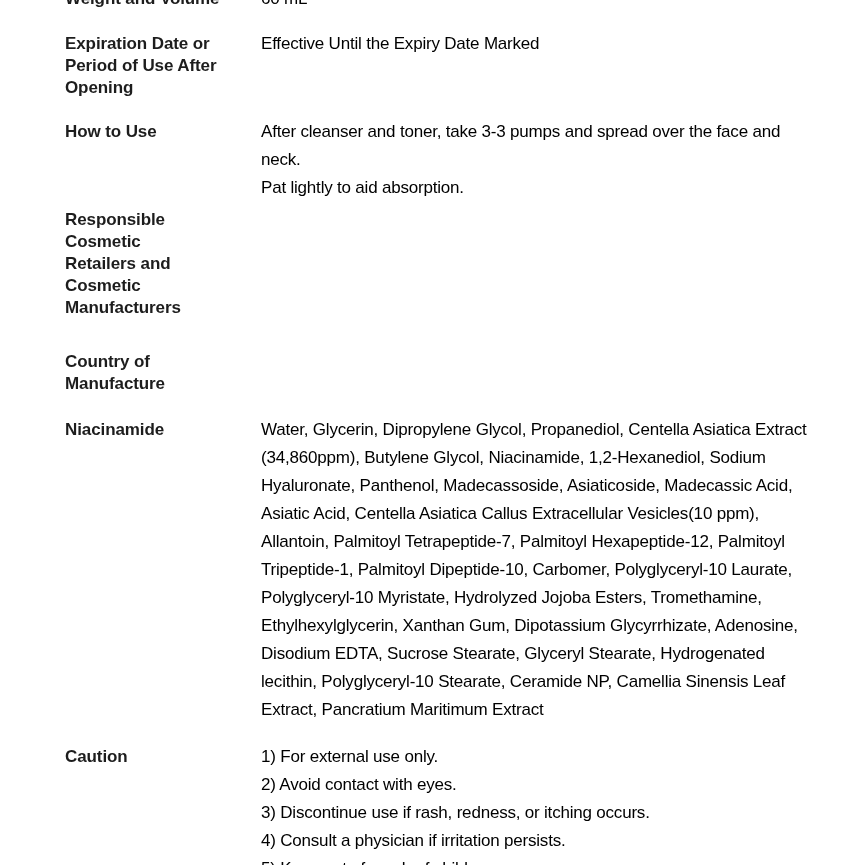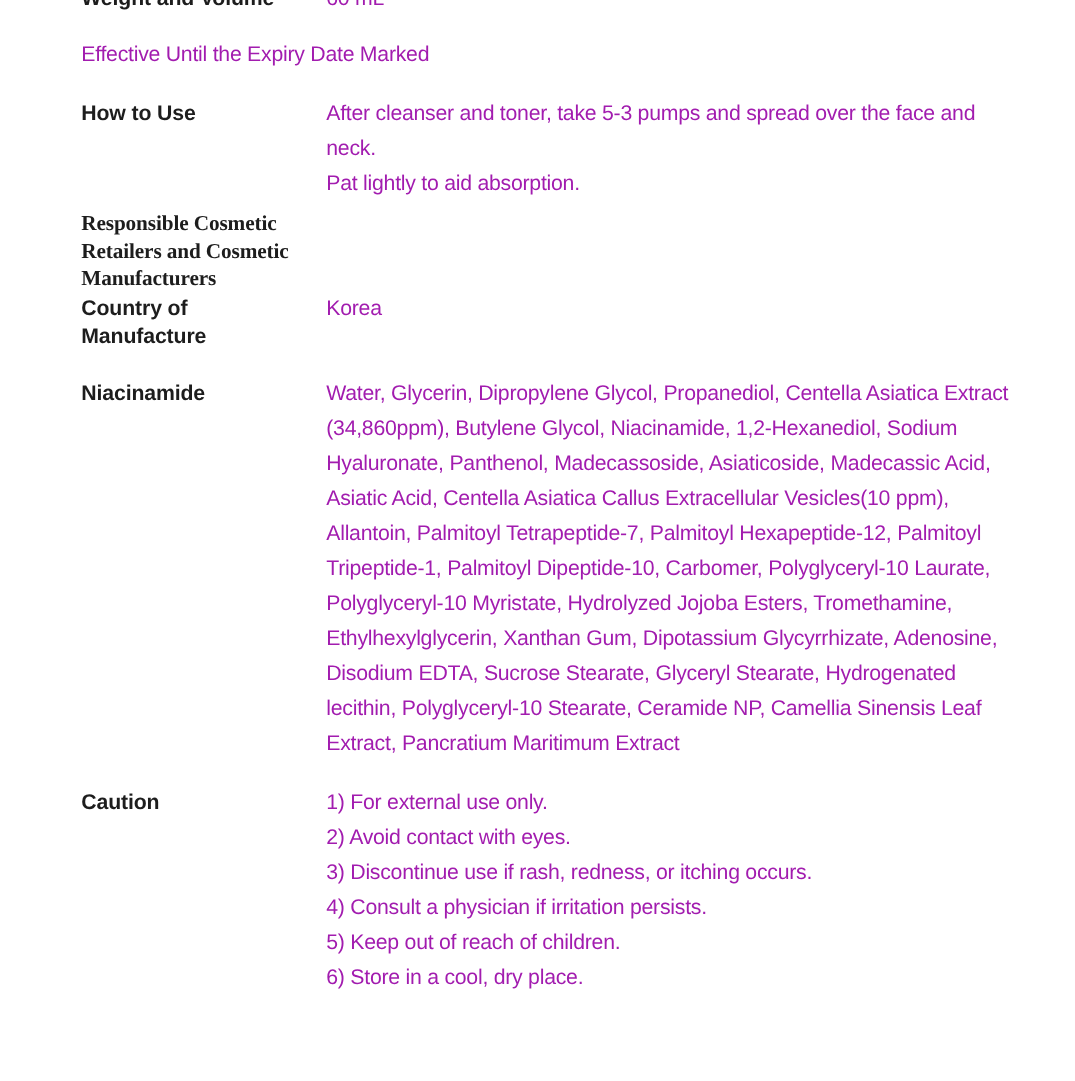--- a/index.html
+++ b/index.html
@@ -36,60 +36,62 @@
     color: #1d1d1d;
     letter-spacing: -0.1px;
     white-space: pre-line;
   }
   .value {
     flex: 1 1 auto;
     max-width: 556px;
     font-size: 17px;
     line-height: 28px;
     font-weight: 400;
-    color: #a21caf;
+    color: #000000;
     letter-spacing: -0.2px;
     white-space: pre-line;
     margin-top: -3px;
   }
   .mb-20 { margin-bottom: 20px; }
   .mb-22 { margin-bottom: 22px; }
   .mb-19 { margin-bottom: 7px; }
-  .mb-17 { margin-bottom: 2px; font-family: Liberation Serif, serif; }
+  .mb-17 { margin-bottom: 32px; }
   .mb-24 { margin-bottom: 24px; }
 </style>
 </head>
 <body>
 
 <div class="spec-table">
 
   <div class="row mb-20">
     <div class="label">Weight and Volume</div>
     <div class="value">60 mL</div>
   </div>
 
   <div class="row mb-22">
+    <div class="label">Expiration Date or
+Period of Use After
+Opening</div>
     <div class="value">Effective Until the Expiry Date Marked</div>
   </div>
 
   <div class="row mb-19">
     <div class="label">How to Use</div>
-    <div class="value">After cleanser and toner, take 5-3 pumps and spread over the face and neck.
+    <div class="value">After cleanser and toner, take 3-3 pumps and spread over the face and neck.
 Pat lightly to aid absorption.</div>
   </div>
 
   <div class="row mb-17">
     <div class="label">Responsible Cosmetic
 Retailers and Cosmetic
 Manufacturers</div>
   </div>
 
   <div class="row mb-24">
     <div class="label">Country of Manufacture</div>
-    <div class="value">Korea</div>
   </div>
 
   <div class="row mb-22">
     <div class="label">Niacinamide</div>
     <div class="value">Water, Glycerin, Dipropylene Glycol, Propanediol, Centella Asiatica Extract (34,860ppm), Butylene Glycol, Niacinamide, 1,2-Hexanediol, Sodium Hyaluronate, Panthenol, Madecassoside, Asiaticoside, Madecassic Acid, Asiatic Acid, Centella Asiatica Callus Extracellular Vesicles(10 ppm), Allantoin, Palmitoyl Tetrapeptide-7, Palmitoyl Hexapeptide-12, Palmitoyl Tripeptide-1, Palmitoyl Dipeptide-10, Carbomer, Polyglyceryl-10 Laurate, Polyglyceryl-10 Myristate, Hydrolyzed Jojoba Esters, Tromethamine, Ethylhexylglycerin, Xanthan Gum, Dipotassium Glycyrrhizate, Adenosine, Disodium EDTA, Sucrose Stearate, Glyceryl Stearate, Hydrogenated lecithin, Polyglyceryl-10 Stearate, Ceramide NP, Camellia Sinensis Leaf Extract, Pancratium Maritimum Extract</div>
   </div>
 
   <div class="row">
     <div class="label">Caution</div>
     <div class="value">1) For external use only.

